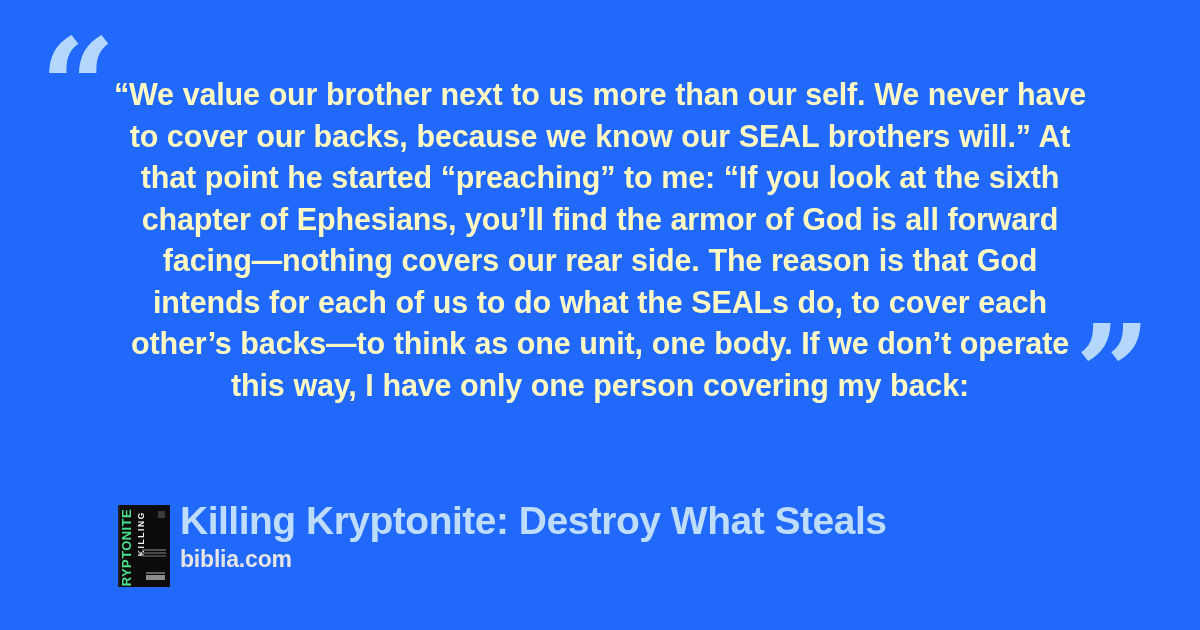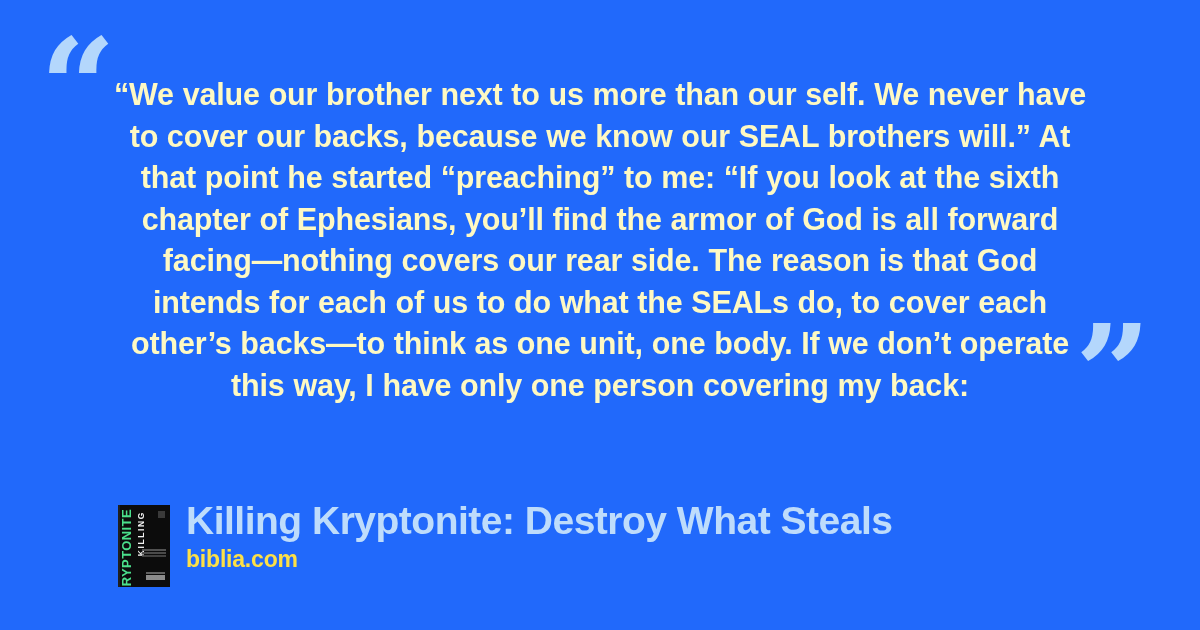--- a/index.html
+++ b/index.html
@@ -143,35 +143,35 @@
     height: 8px;
     background: linear-gradient(
       to bottom,
       #6a6a6a 0 2px, transparent 2px 3.5px,
       #9a9a9a 3.5px 8px);
     opacity: .9;
   }
 
   
   #footer-text {
-    margin-left: 16px;
+    margin-left: 10px;
     display: flex;
     flex-direction: column;
   }
   #book-title {
     color: #BEDCFB;
     font-family: "Liberation Sans", sans-serif;
     font-weight: 700;
     font-size: 39px;
     line-height: 46px;
     letter-spacing: -0.5px;
     white-space: nowrap;
   }
   #site-name {
-    color: #fde047;
+    color: #e5e5e5;
     font-family: "Liberation Sans", sans-serif;
     font-weight: 700;
     font-size: 23px;
     line-height: 27px;
     letter-spacing: -0.2px;
     margin-top: 2px;
   }
 </style>
 </head>
 <body>

